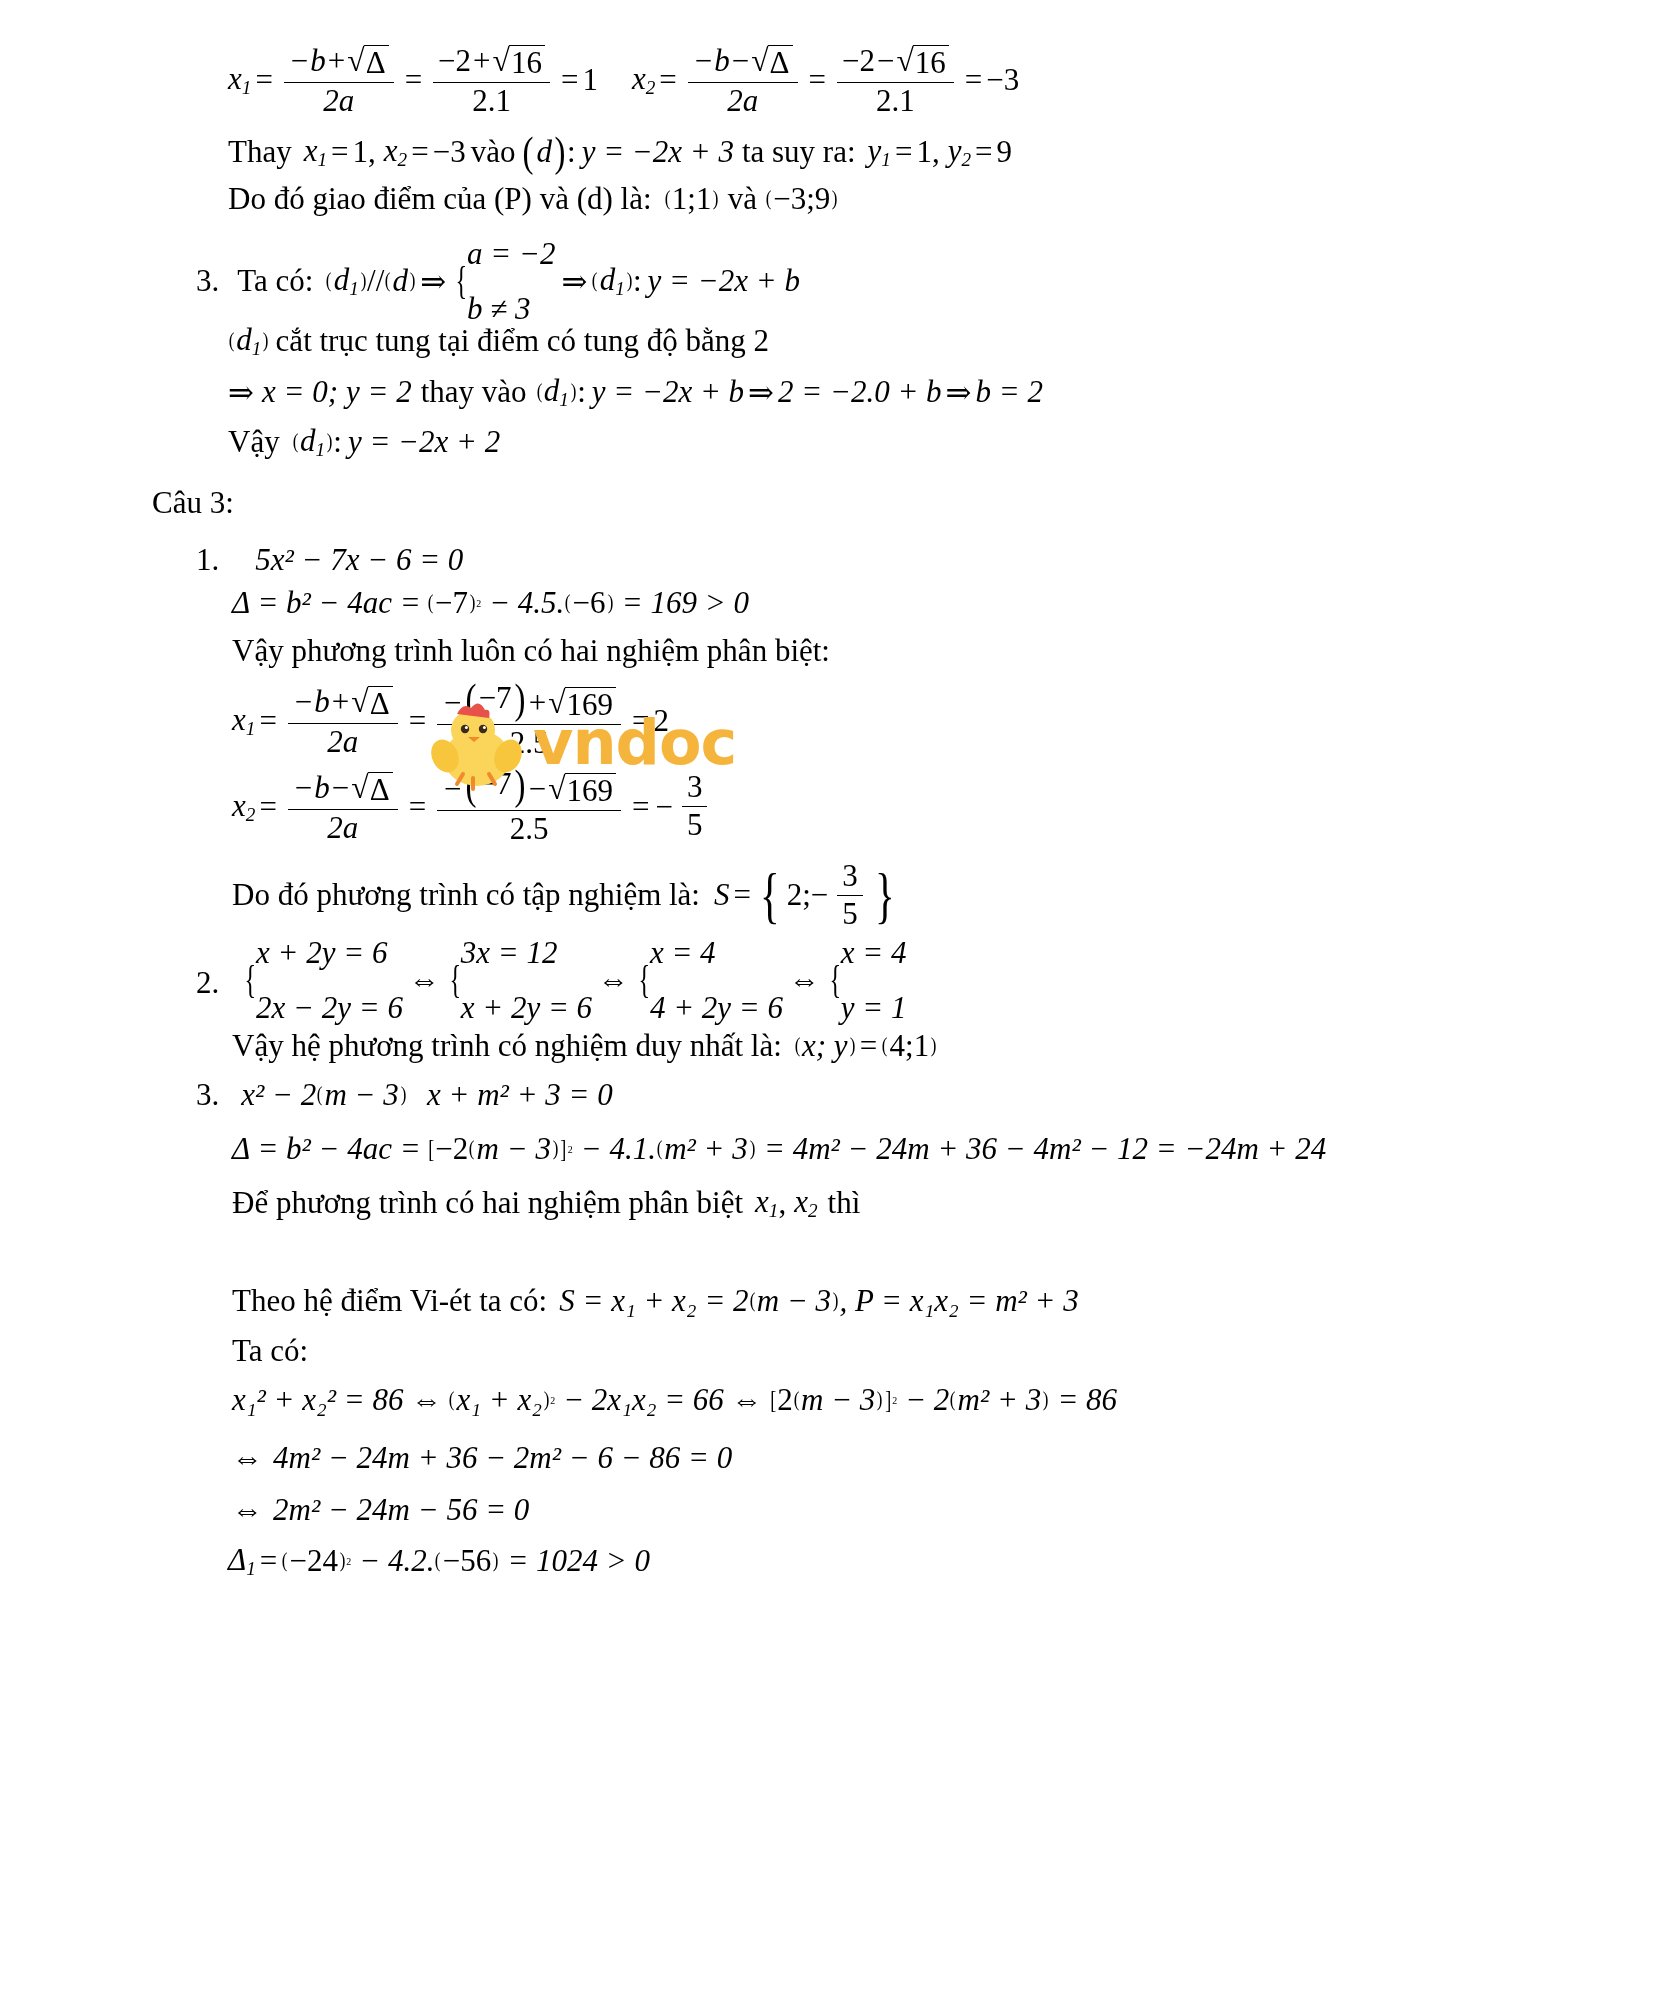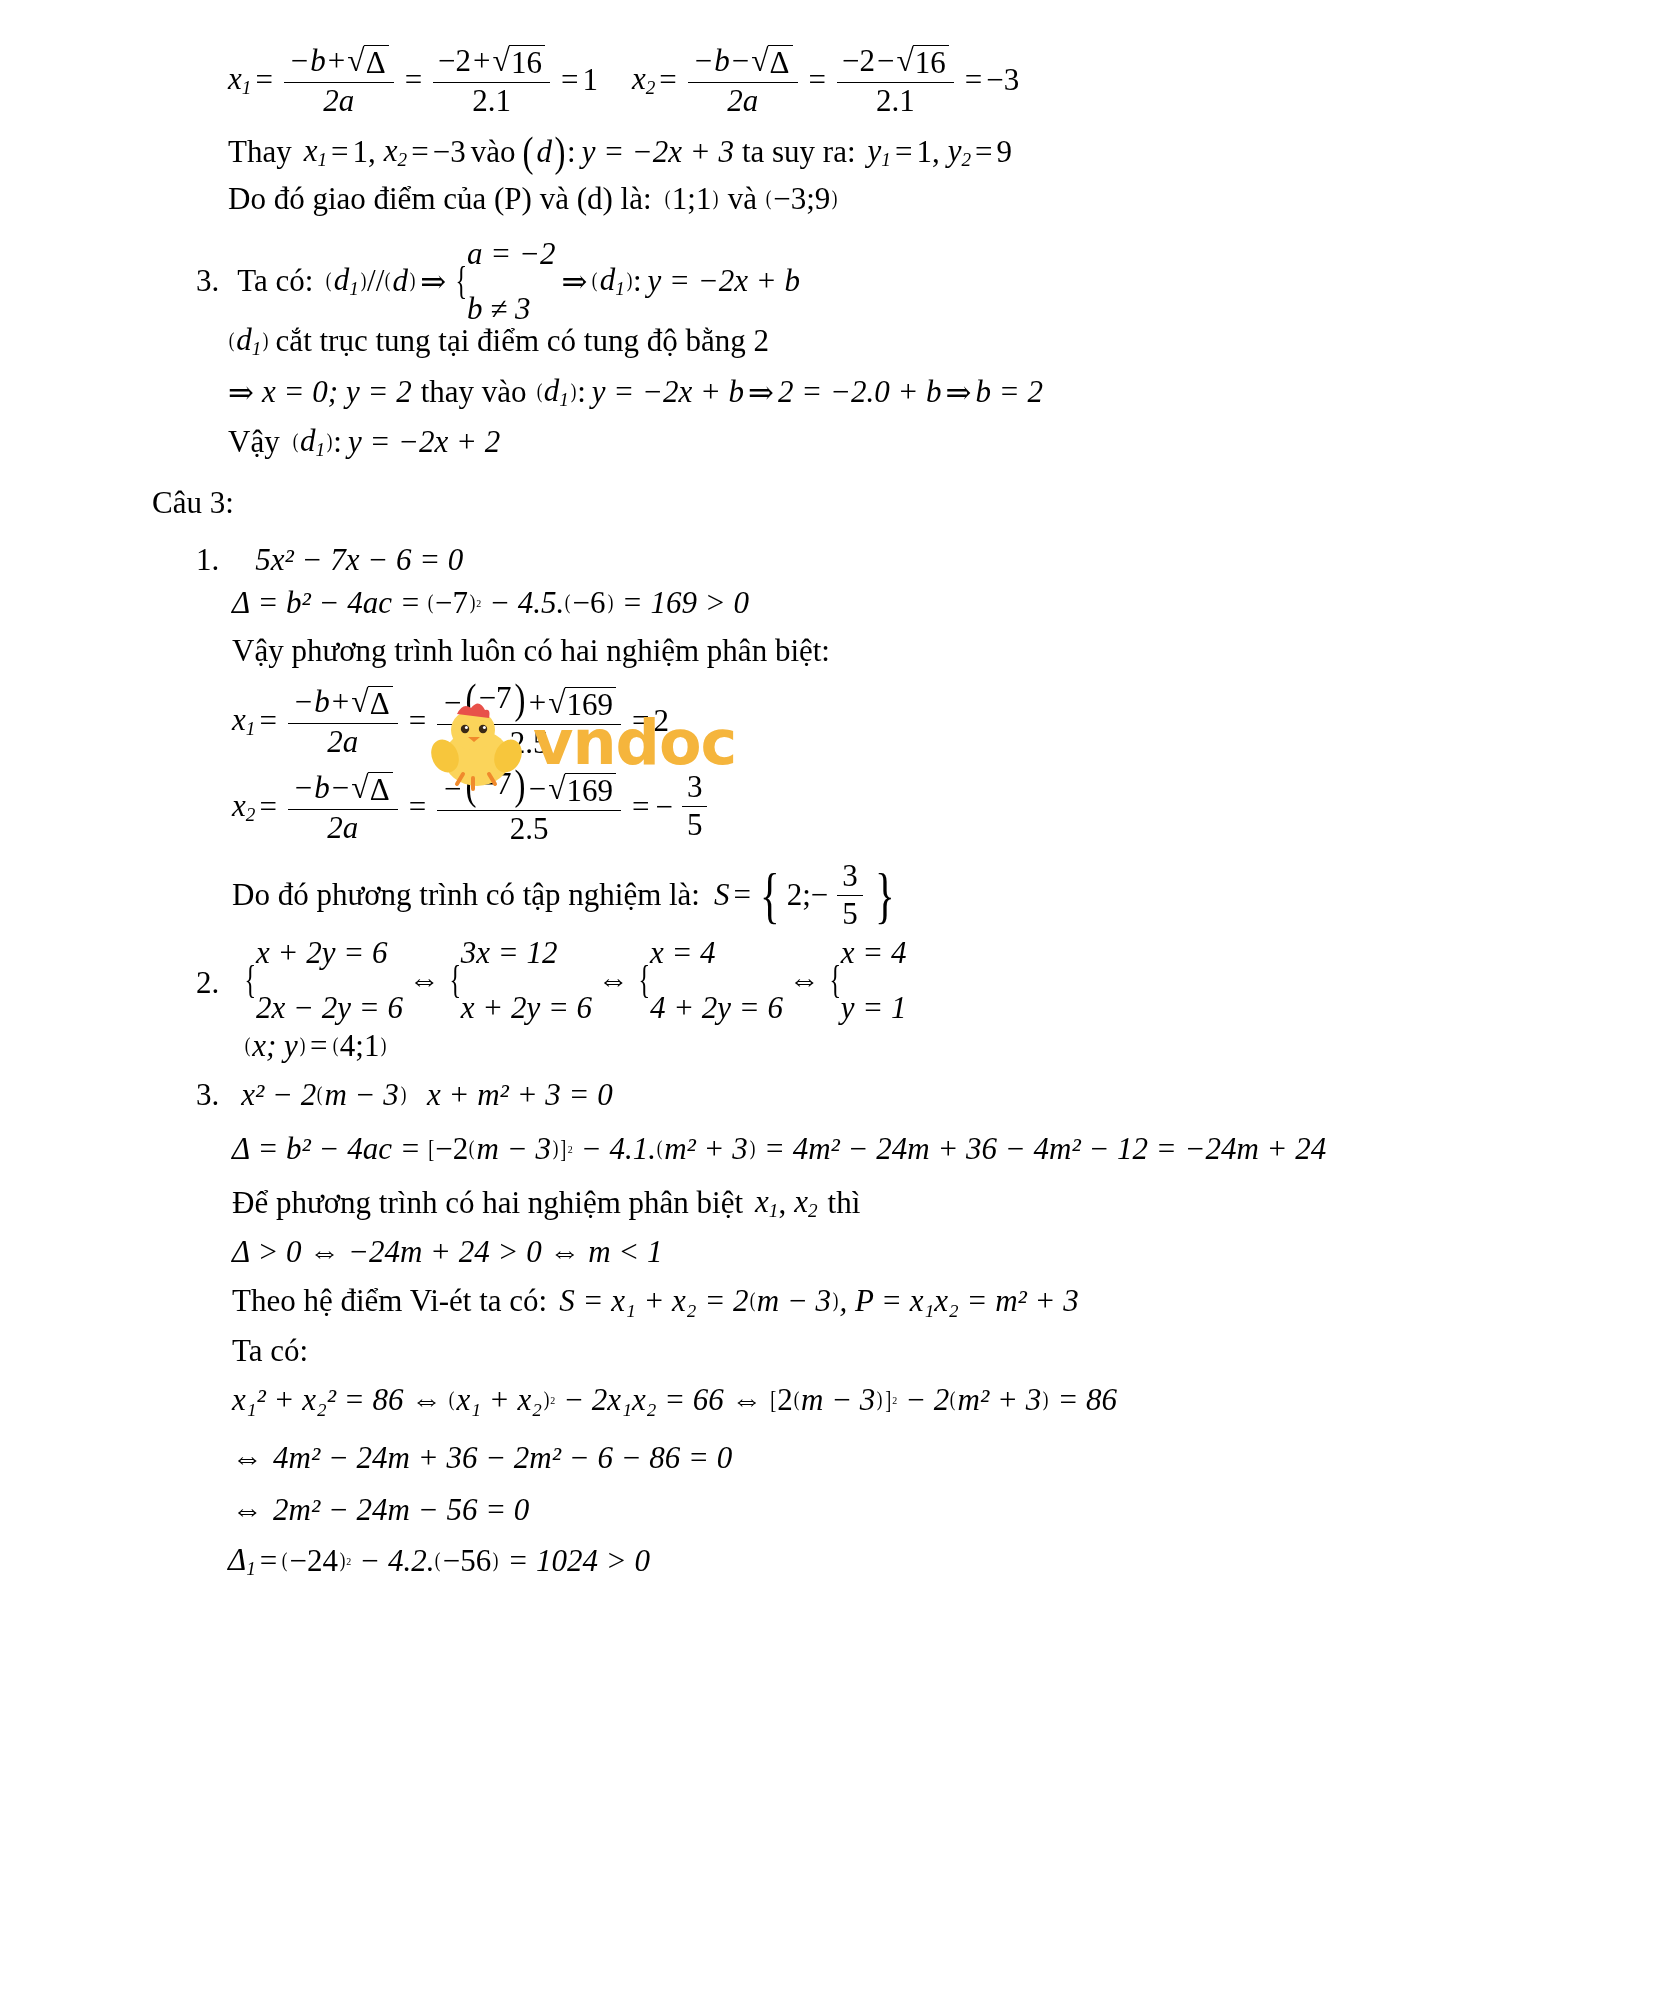--- a/index.html
+++ b/index.html
@@ -506,20 +506,21 @@
     <span class="system">
       <span class="brace">{</span>
       <span class="rows">
         <div class="mi">x = 4</div>
         <div class="mi">y = 1</div>
       </span>
     </span>
   </div>
 
   <div class="blk line" style="left:232px; top:1028px;">
+    <span class="txt">Vậy hệ phương trình có nghiệm duy nhất là:</span>
     <span class="paren" style="margin-left:12px;">
         <span class="pl">(</span>
         <span class="inner mi">x; y</span>
         <span class="pr">)</span>
       </span>
     <span class="mo">=</span>
     <span class="paren">
         <span class="pl">(</span>
         <span class="inner mn">4;1</span>
         <span class="pr">)</span>
@@ -560,23 +561,20 @@
   </div>
 
   <div class="blk line" style="left:232px; top:1184px;">
     <span class="txt">Để phương trình có hai nghiệm phân biệt</span>
     <span class="mi" style="margin-left:12px;"><span>x</span><sub>1</sub></span>
     <span class="mn">,</span>
     <span class="mi" style="margin-left:8px;"><span>x</span><sub>2</sub></span>
     <span class="txt" style="margin-left:10px;">thì</span>
   </div>
 
-  <div class="blk line" style="left:232px; top:1234px;">
-    <span class="mi">Δ &gt; 0 ⇔ −24m + 24 &gt; 0 ⇔ m &lt; 1</span>
-  </div>
 
   <div class="blk line" style="left:232px; top:1283px;">
     <span class="txt">Theo hệ điểm Vi-ét ta có:</span>
     <span class="mi" style="margin-left:12px;">S = x₁ + x₂ = 2</span>
     <span class="paren">
         <span class="pl">(</span>
         <span class="inner mi">m − 3</span>
         <span class="pr">)</span>
       </span>
     <span class="mi">, P = x₁x₂ = m² + 3</span>

